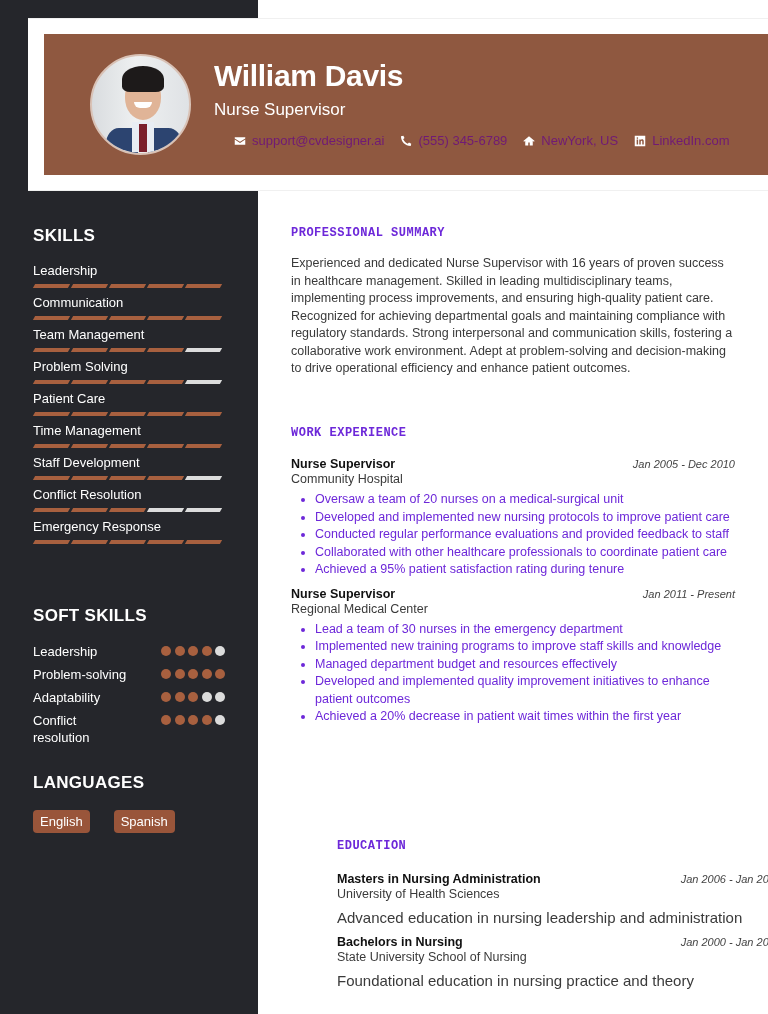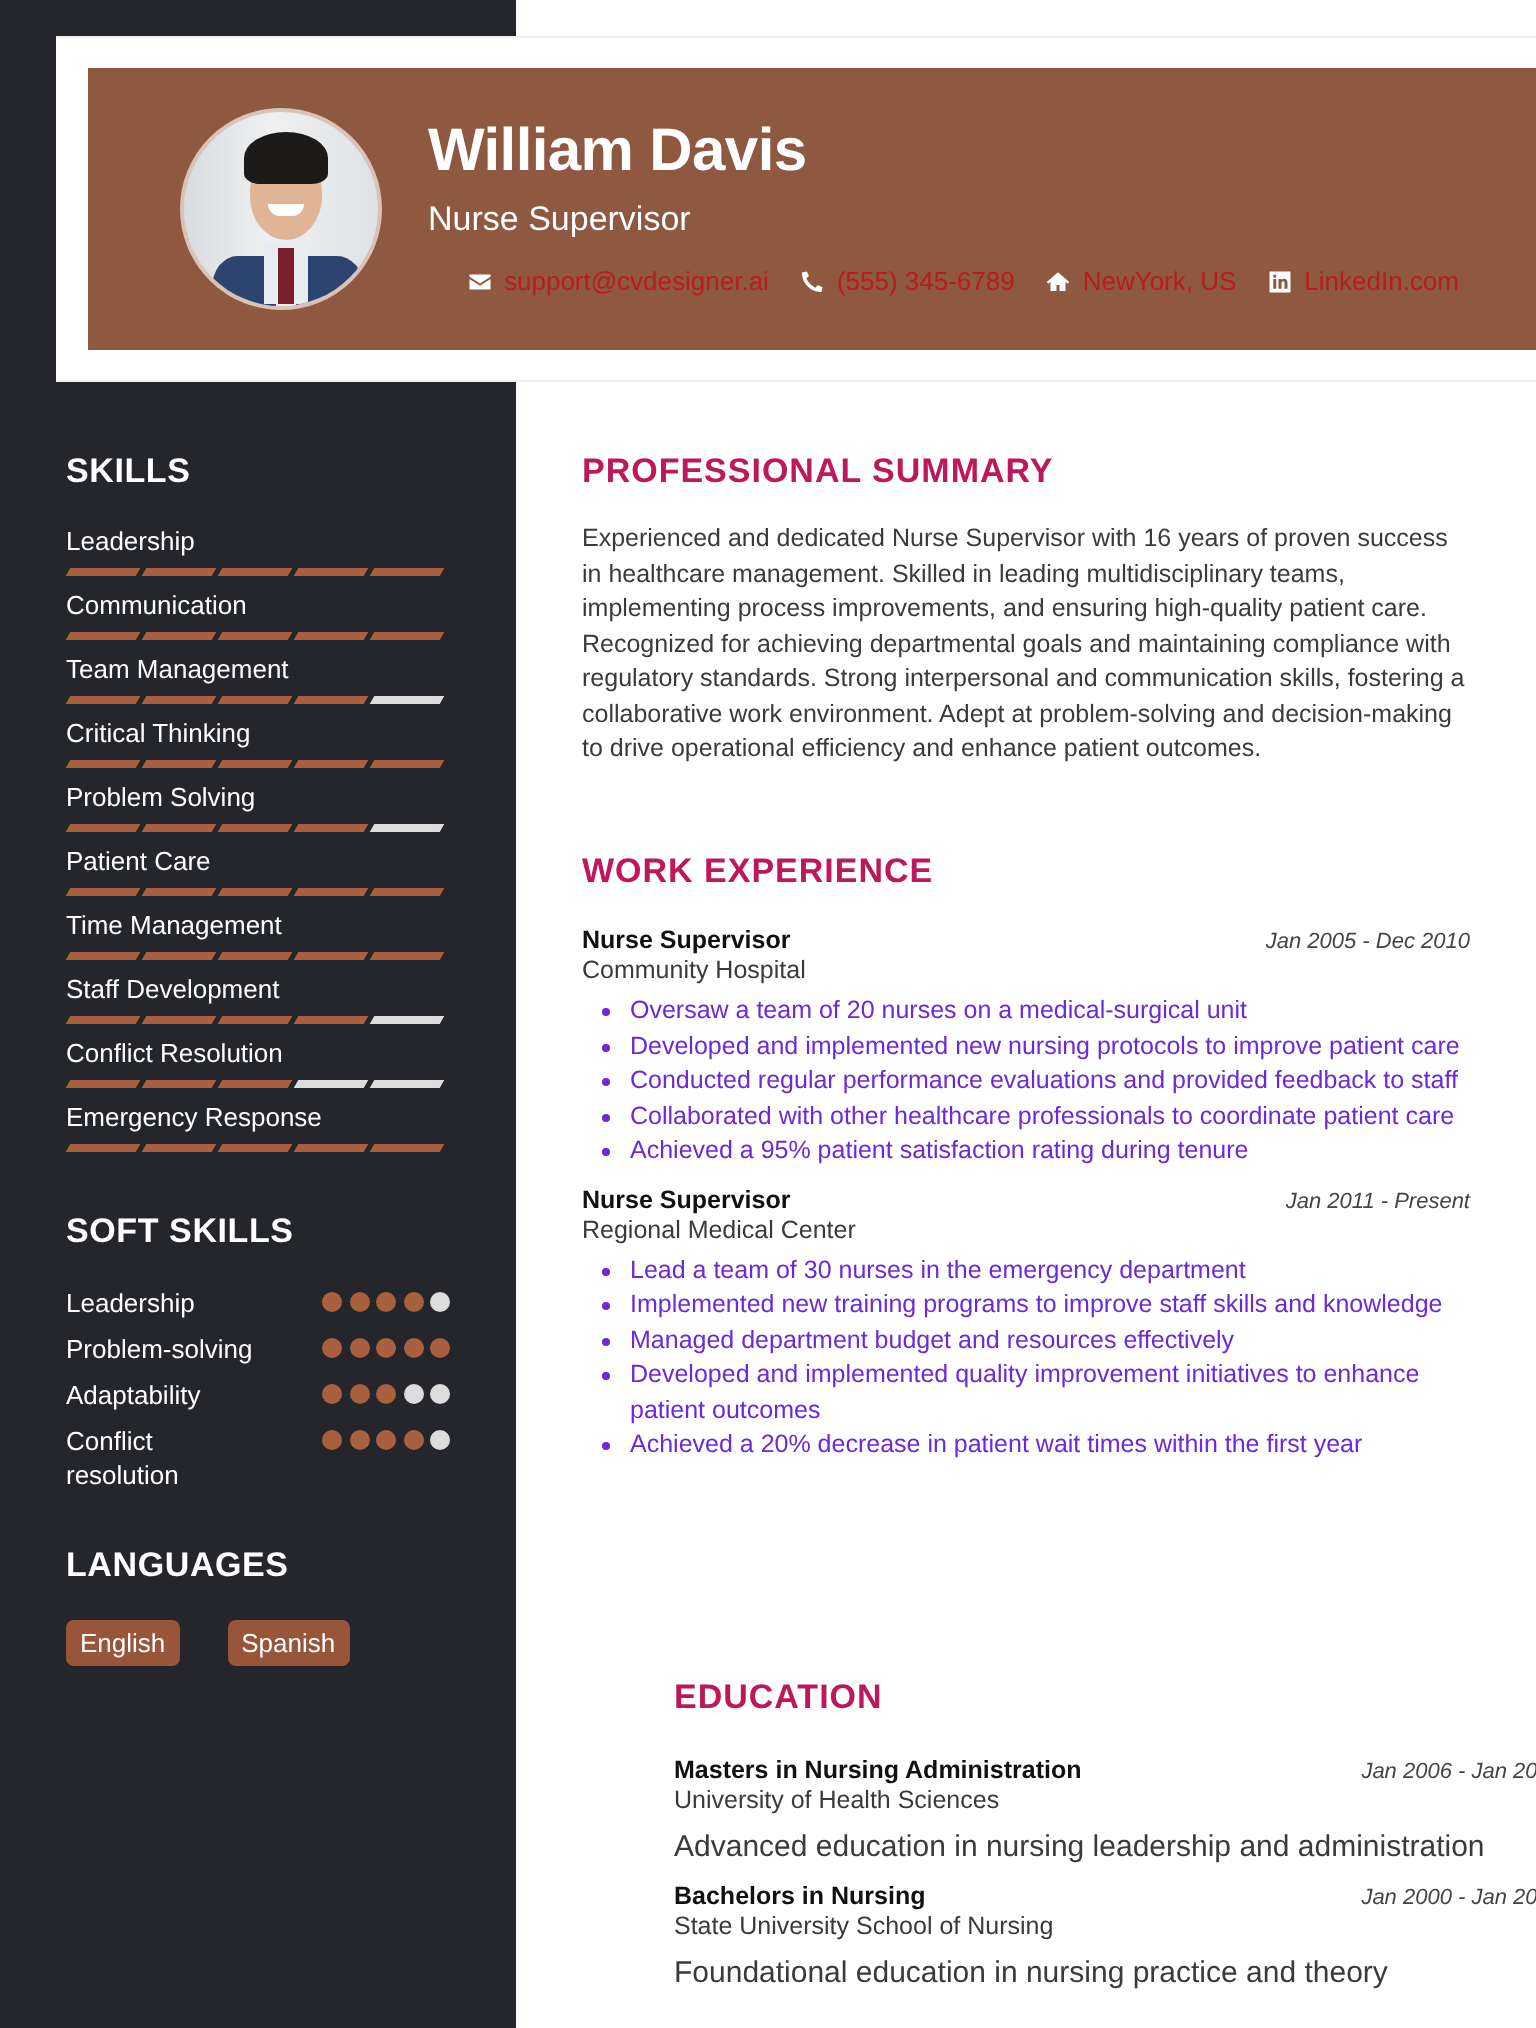--- a/index.html
+++ b/index.html
@@ -24,21 +24,21 @@
   .avatar .hair { position: absolute; left: 30px; top: 10px; width: 42px; height: 26px; background: #1d1a1a; border-radius: 50% 50% 20% 20%; }
   .avatar .face { position: absolute; left: 33px; top: 20px; width: 36px; height: 44px; background: #e0b497; border-radius: 45% 45% 50% 50%; }
   .avatar .smile { position: absolute; left: 42px; top: 46px; width: 18px; height: 6px; background: #ffffff; border-radius: 0 0 10px 10px; }
   .avatar .shirt { position: absolute; left: 40px; top: 66px; width: 22px; height: 30px; background: #e8edf3; }
   .avatar .suit-l { position: absolute; left: 14px; top: 72px; width: 32px; height: 40px; background: #2c4470; border-radius: 40% 0 0 0; }
   .avatar .suit-r { position: absolute; left: 56px; top: 72px; width: 34px; height: 40px; background: #2c4470; border-radius: 0 40% 0 0; }
   .avatar .tie { position: absolute; left: 47px; top: 68px; width: 8px; height: 28px; background: #7a1f2b; }
 
   .name { position: absolute; left: 214px; top: 59px; font-size: 30px; font-weight: bold; color: #ffffff; letter-spacing: -0.3px; }
   .role { position: absolute; left: 214px; top: 100px; font-size: 17px; color: #ffffff; }
-  .contacts { position: absolute; left: 214px; top: 133px; display: flex; gap: 16px; font-size: 13px; color: #b91c1c; white-space: nowrap; padding-left: 20px; }
+  .contacts { position: absolute; left: 214px; top: 133px; display: flex; gap: 16px; font-size: 13px; color: #701a75; white-space: nowrap; padding-left: 20px; }
   .contact { display: flex; align-items: center; gap: 6px; }
   .contact svg { width: 12px; height: 12px; fill: #ffffff; }
 
   
   .side-section-title { position: absolute; left: 33px; font-size: 17px; font-weight: bold; color: #ffffff; letter-spacing: 0.3px; }
   .skills-list { position: absolute; left: 33px; top: 263px; width: 192px; }
   .skill { height: 32px; }
   .skill-name { font-size: 13px; color: #ffffff; line-height: 16px; }
   .bars { display: flex; gap: 3px; margin-top: 5px; margin-left: 1px; }
   .bar { width: 35px; height: 4px; background: #a8603f; transform: skewX(-30deg); }
@@ -49,21 +49,21 @@
   .soft-name { font-size: 13px; color: #ffffff; line-height: 17px; width: 110px; }
   .dots { display: flex; gap: 3.5px; margin-top: 3px; }
   .dot { width: 10px; height: 10px; border-radius: 50%; background: #a8603f; }
   .dot.off { background: #dcdcdc; }
 
   .langs { position: absolute; left: 33px; top: 810px; display: flex; gap: 24px; }
   .lang { background: #99553a; color: #ffffff; font-size: 13px; padding: 4px 7px; border-radius: 4px; line-height: 15px; }
 
   
   .main { position: absolute; left: 291px; width: 444px; }
-  .main-title { font-size: 17px; font-weight: bold; color: #be185d; letter-spacing: 0.5px; }
+  .main-title { font-size: 12px; font-weight: bold; color: #6d28d9; letter-spacing: 0.5px; font-family: Liberation Mono, monospace; }
   .summary { font-size: 12.5px; line-height: 17.5px; color: #3a3a3a; }
   .entry-head { display: flex; justify-content: space-between; align-items: baseline; }
   .entry-title { font-size: 12.5px; font-weight: bold; color: #111111; }
   .entry-date { font-size: 11px; font-style: italic; color: #444444; }
   .entry-sub { font-size: 12.5px; color: #3a3a3a; line-height: 17px; }
   ul.bullets { margin-left: 24px; margin-top: 3px; }
   ul.bullets li { font-size: 12.5px; line-height: 17.5px; color: #6d28d9; }
   .edu-desc { font-size: 15px; color: #3a3a3a; margin-top: 6px; }
 </style>
 </head>
@@ -140,30 +140,20 @@
       <div class="skill-name">Team Management</div>
       <div class="bars">
         <div class="bar"></div>
         <div class="bar"></div>
         <div class="bar"></div>
         <div class="bar"></div>
         <div class="bar off"></div>
       </div>
     </div>
     <div class="skill">
-      <div class="skill-name">Critical Thinking</div>
-      <div class="bars">
-        <div class="bar"></div>
-        <div class="bar"></div>
-        <div class="bar"></div>
-        <div class="bar"></div>
-        <div class="bar"></div>
-      </div>
-    </div>
-    <div class="skill">
       <div class="skill-name">Problem Solving</div>
       <div class="bars">
         <div class="bar"></div>
         <div class="bar"></div>
         <div class="bar"></div>
         <div class="bar"></div>
         <div class="bar off"></div>
       </div>
     </div>
     <div class="skill">

